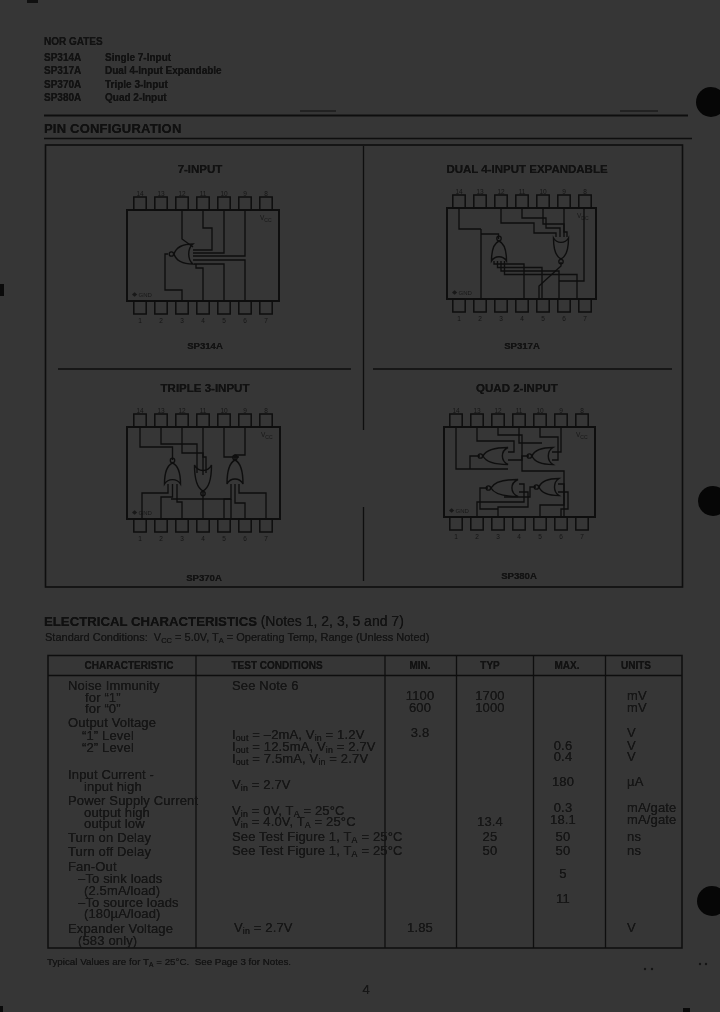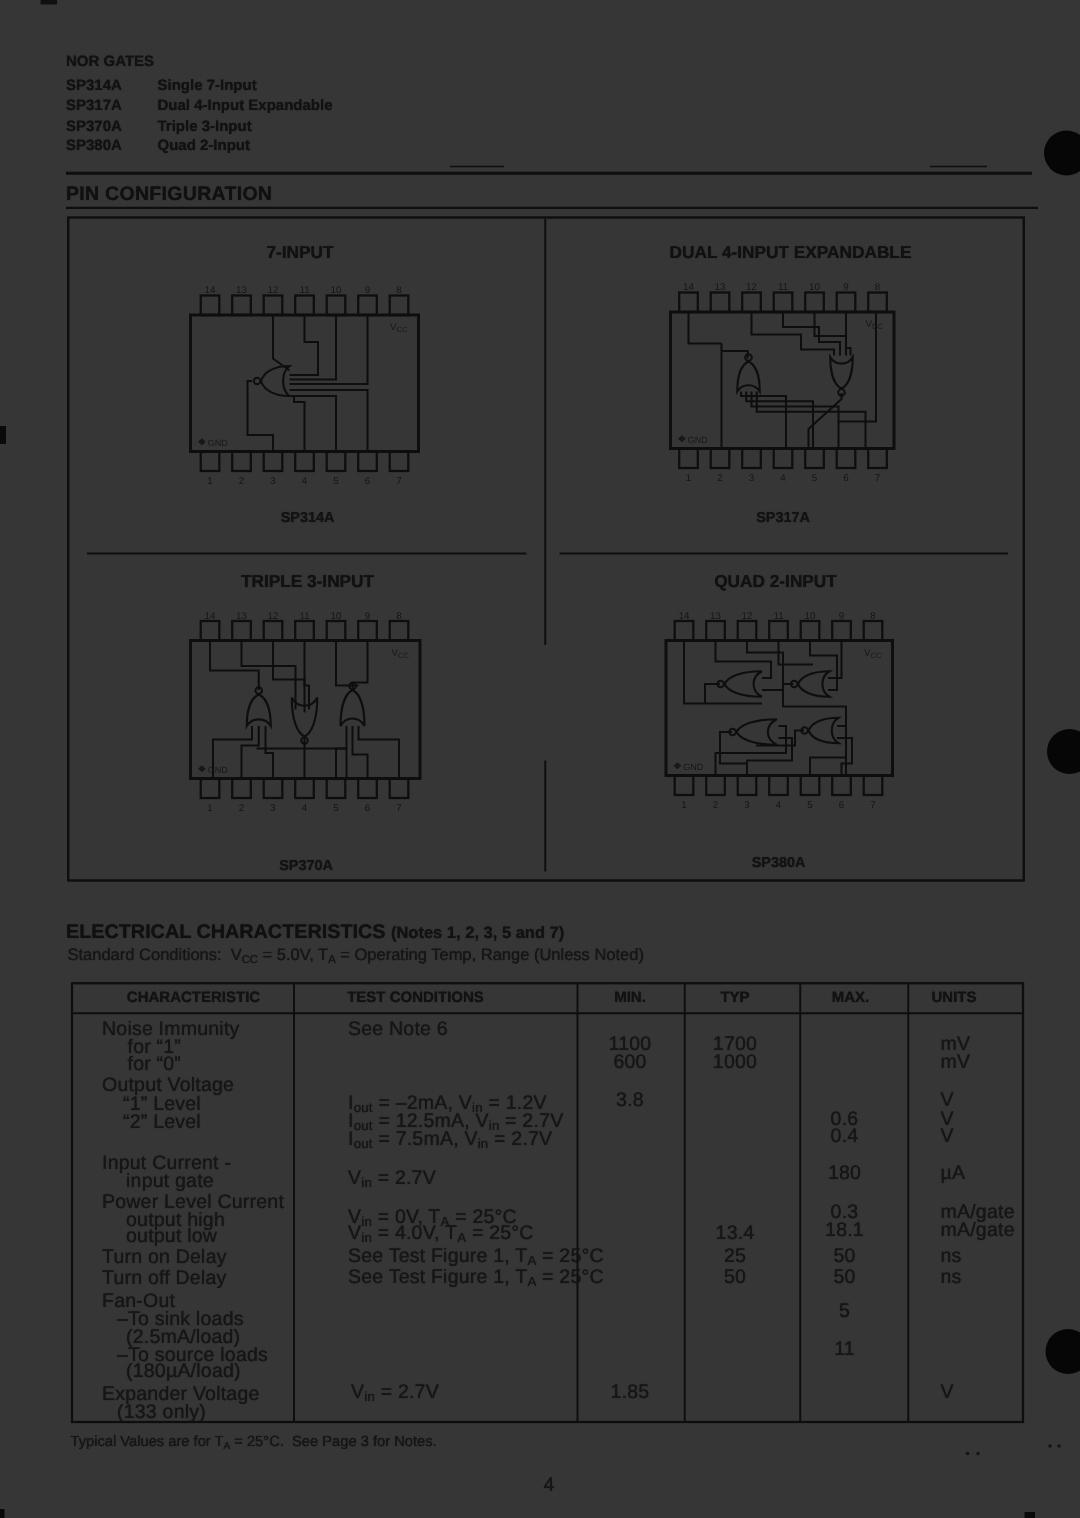--- a/index.html
+++ b/index.html
@@ -2,21 +2,21 @@
 <html><head><meta charset="utf-8">
 <style>
 html,body{margin:0;padding:0}
 body{width:720px;height:1012px;background:#363636;font-family:"Liberation Sans",sans-serif;position:relative;overflow:hidden}
 .t{position:absolute;color:#161616;white-space:nowrap;line-height:1.1;text-shadow:0 0 0.6px rgba(10,10,10,0.85)}
 .b13{font-weight:bold;font-size:13px;letter-spacing:0.2px;color:#101010}
 .b12{font-weight:bold;font-size:13.2px;color:#101010}
 .b11{font-weight:bold;font-size:11.5px;color:#111}
 .b10{font-weight:bold;font-size:10px;color:#121212}
 .b9{font-weight:bold;font-size:10px;color:#121212}
-.b9n{font-weight:bold;font-size:11px;color:#121212}
+.b9n{font-weight:normal;font-size:14px;color:#121212}
 .b8{font-weight:bold;font-size:9.6px;color:#131313}
 .n9{font-size:13px;letter-spacing:0.15px}
 .n9h{font-size:11px}
 .n8{font-size:9.8px}
 .n10{font-size:13px}
 sub{font-size:68%;vertical-align:-2px;line-height:0}
 </style></head>
 <body>
 <svg width="720" height="1012" viewBox="0 0 720 1012" style="position:absolute;left:0;top:0">
 
@@ -420,33 +420,33 @@
 </div>
 
 <div>
 <div class="t n9" style="left:68px;top:679px">Noise Immunity</div>
 <div class="t n9" style="left:85px;top:691px">for “1”</div>
 <div class="t n9" style="left:85px;top:702px">for “0”</div>
 <div class="t n9" style="left:68px;top:716px">Output Voltage</div>
 <div class="t n9" style="left:82px;top:729px">“1” Level</div>
 <div class="t n9" style="left:82px;top:741px">“2” Level</div>
 <div class="t n9" style="left:68px;top:768px">Input Current -</div>
-<div class="t n9" style="left:84px;top:780px">input gate</div>
-<div class="t n9" style="left:68px;top:794px">Power Level Current</div>
+<div class="t n9" style="left:84px;top:780px">input high</div>
+<div class="t n9" style="left:68px;top:794px">Power Supply Current</div>
 <div class="t n9" style="left:84px;top:806px">output high</div>
 <div class="t n9" style="left:84px;top:817px">output low</div>
 <div class="t n9" style="left:68px;top:831px">Turn on Delay</div>
 <div class="t n9" style="left:68px;top:845px">Turn off Delay</div>
 <div class="t n9" style="left:68px;top:860px">Fan-Out</div>
 <div class="t n9" style="left:78px;top:872px">–To sink loads</div>
 <div class="t n9" style="left:84px;top:884px">(2.5mA/load)</div>
 <div class="t n9" style="left:78px;top:896px">–To source loads</div>
 <div class="t n9" style="left:84px;top:907px">(180µA/load)</div>
 <div class="t n9" style="left:68px;top:922px">Expander Voltage</div>
-<div class="t n9" style="left:78px;top:934px">(133 only)</div>
+<div class="t n9" style="left:78px;top:934px">(583 only)</div>
 </div>
 
 <div>
 <div class="t n9" style="left:232px;top:679px">See Note 6</div>
 <div class="t n9" style="left:232px;top:728px">I<sub>out</sub> = –2mA, V<sub>in</sub> = 1.2V</div>
 <div class="t n9" style="left:232px;top:740px">I<sub>out</sub> = 12.5mA, V<sub>in</sub> = 2.7V</div>
 <div class="t n9" style="left:232px;top:752px">I<sub>out</sub> = 7.5mA, V<sub>in</sub> = 2.7V</div>
 <div class="t n9" style="left:232px;top:778px">V<sub>in</sub> = 2.7V</div>
 <div class="t n9" style="left:232px;top:804px">V<sub>in</sub> = 0V, T<sub>A</sub> = 25°C</div>
 <div class="t n9" style="left:232px;top:815px">V<sub>in</sub> = 4.0V, T<sub>A</sub> = 25°C</div>

